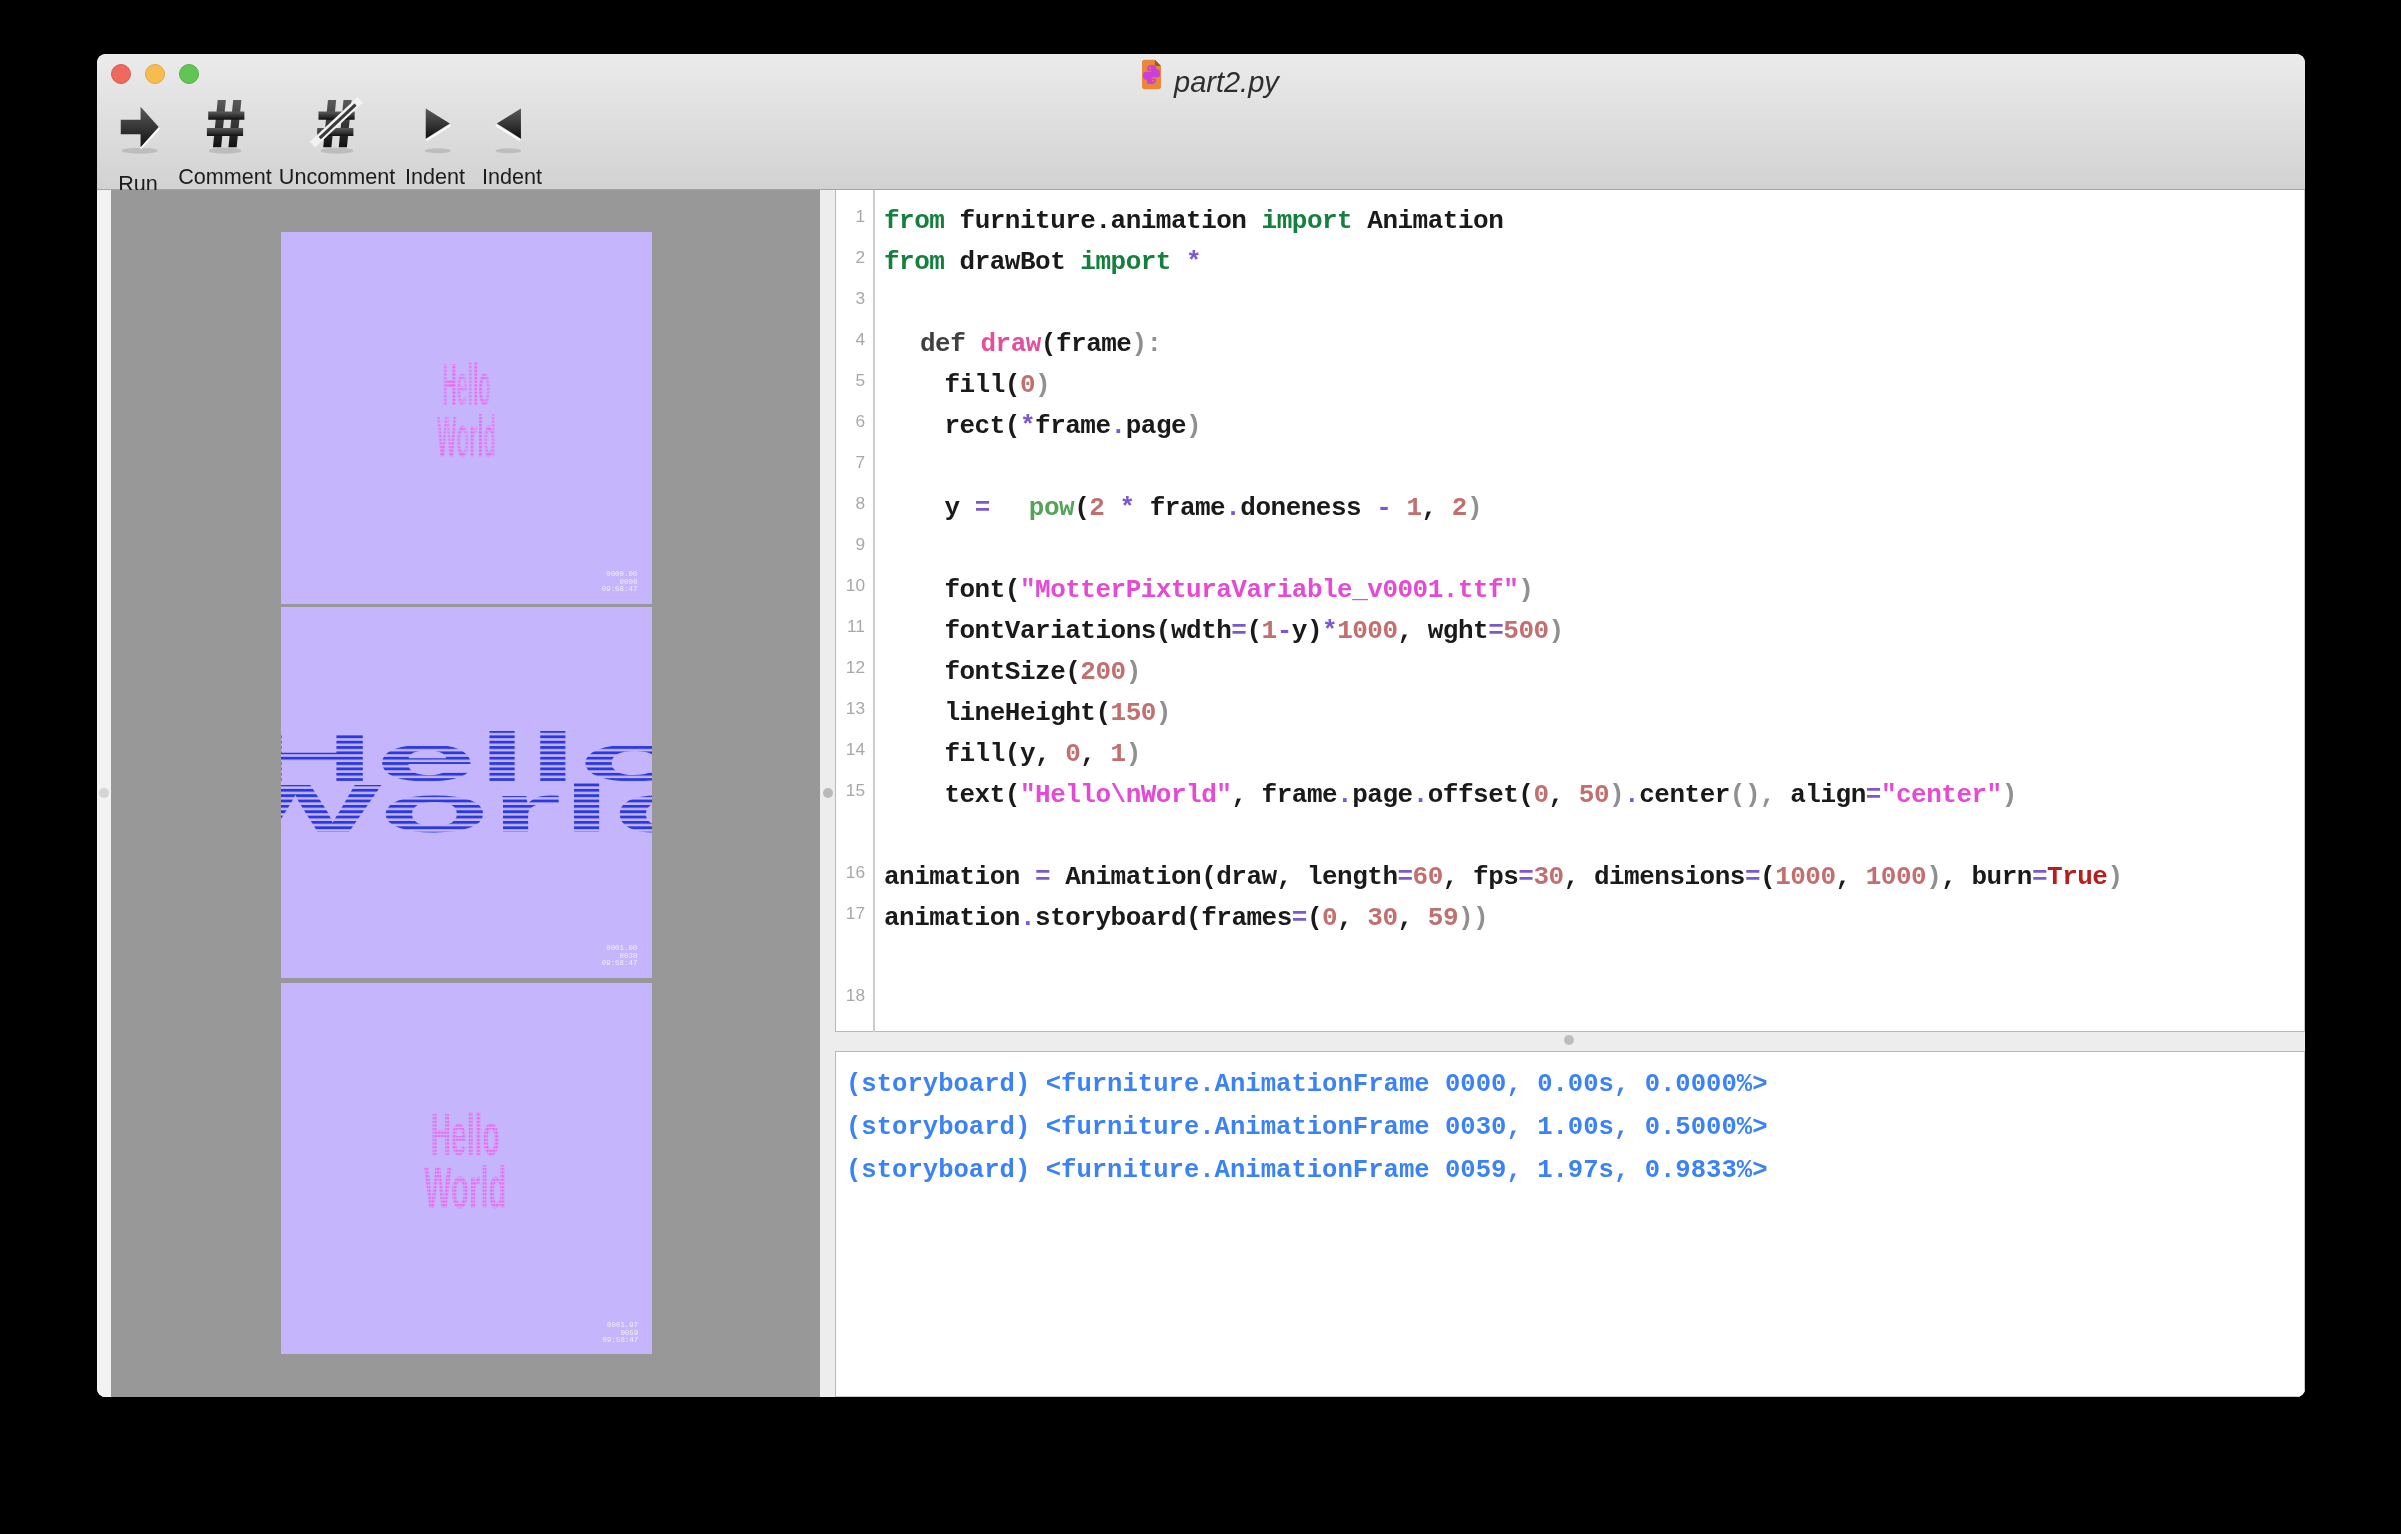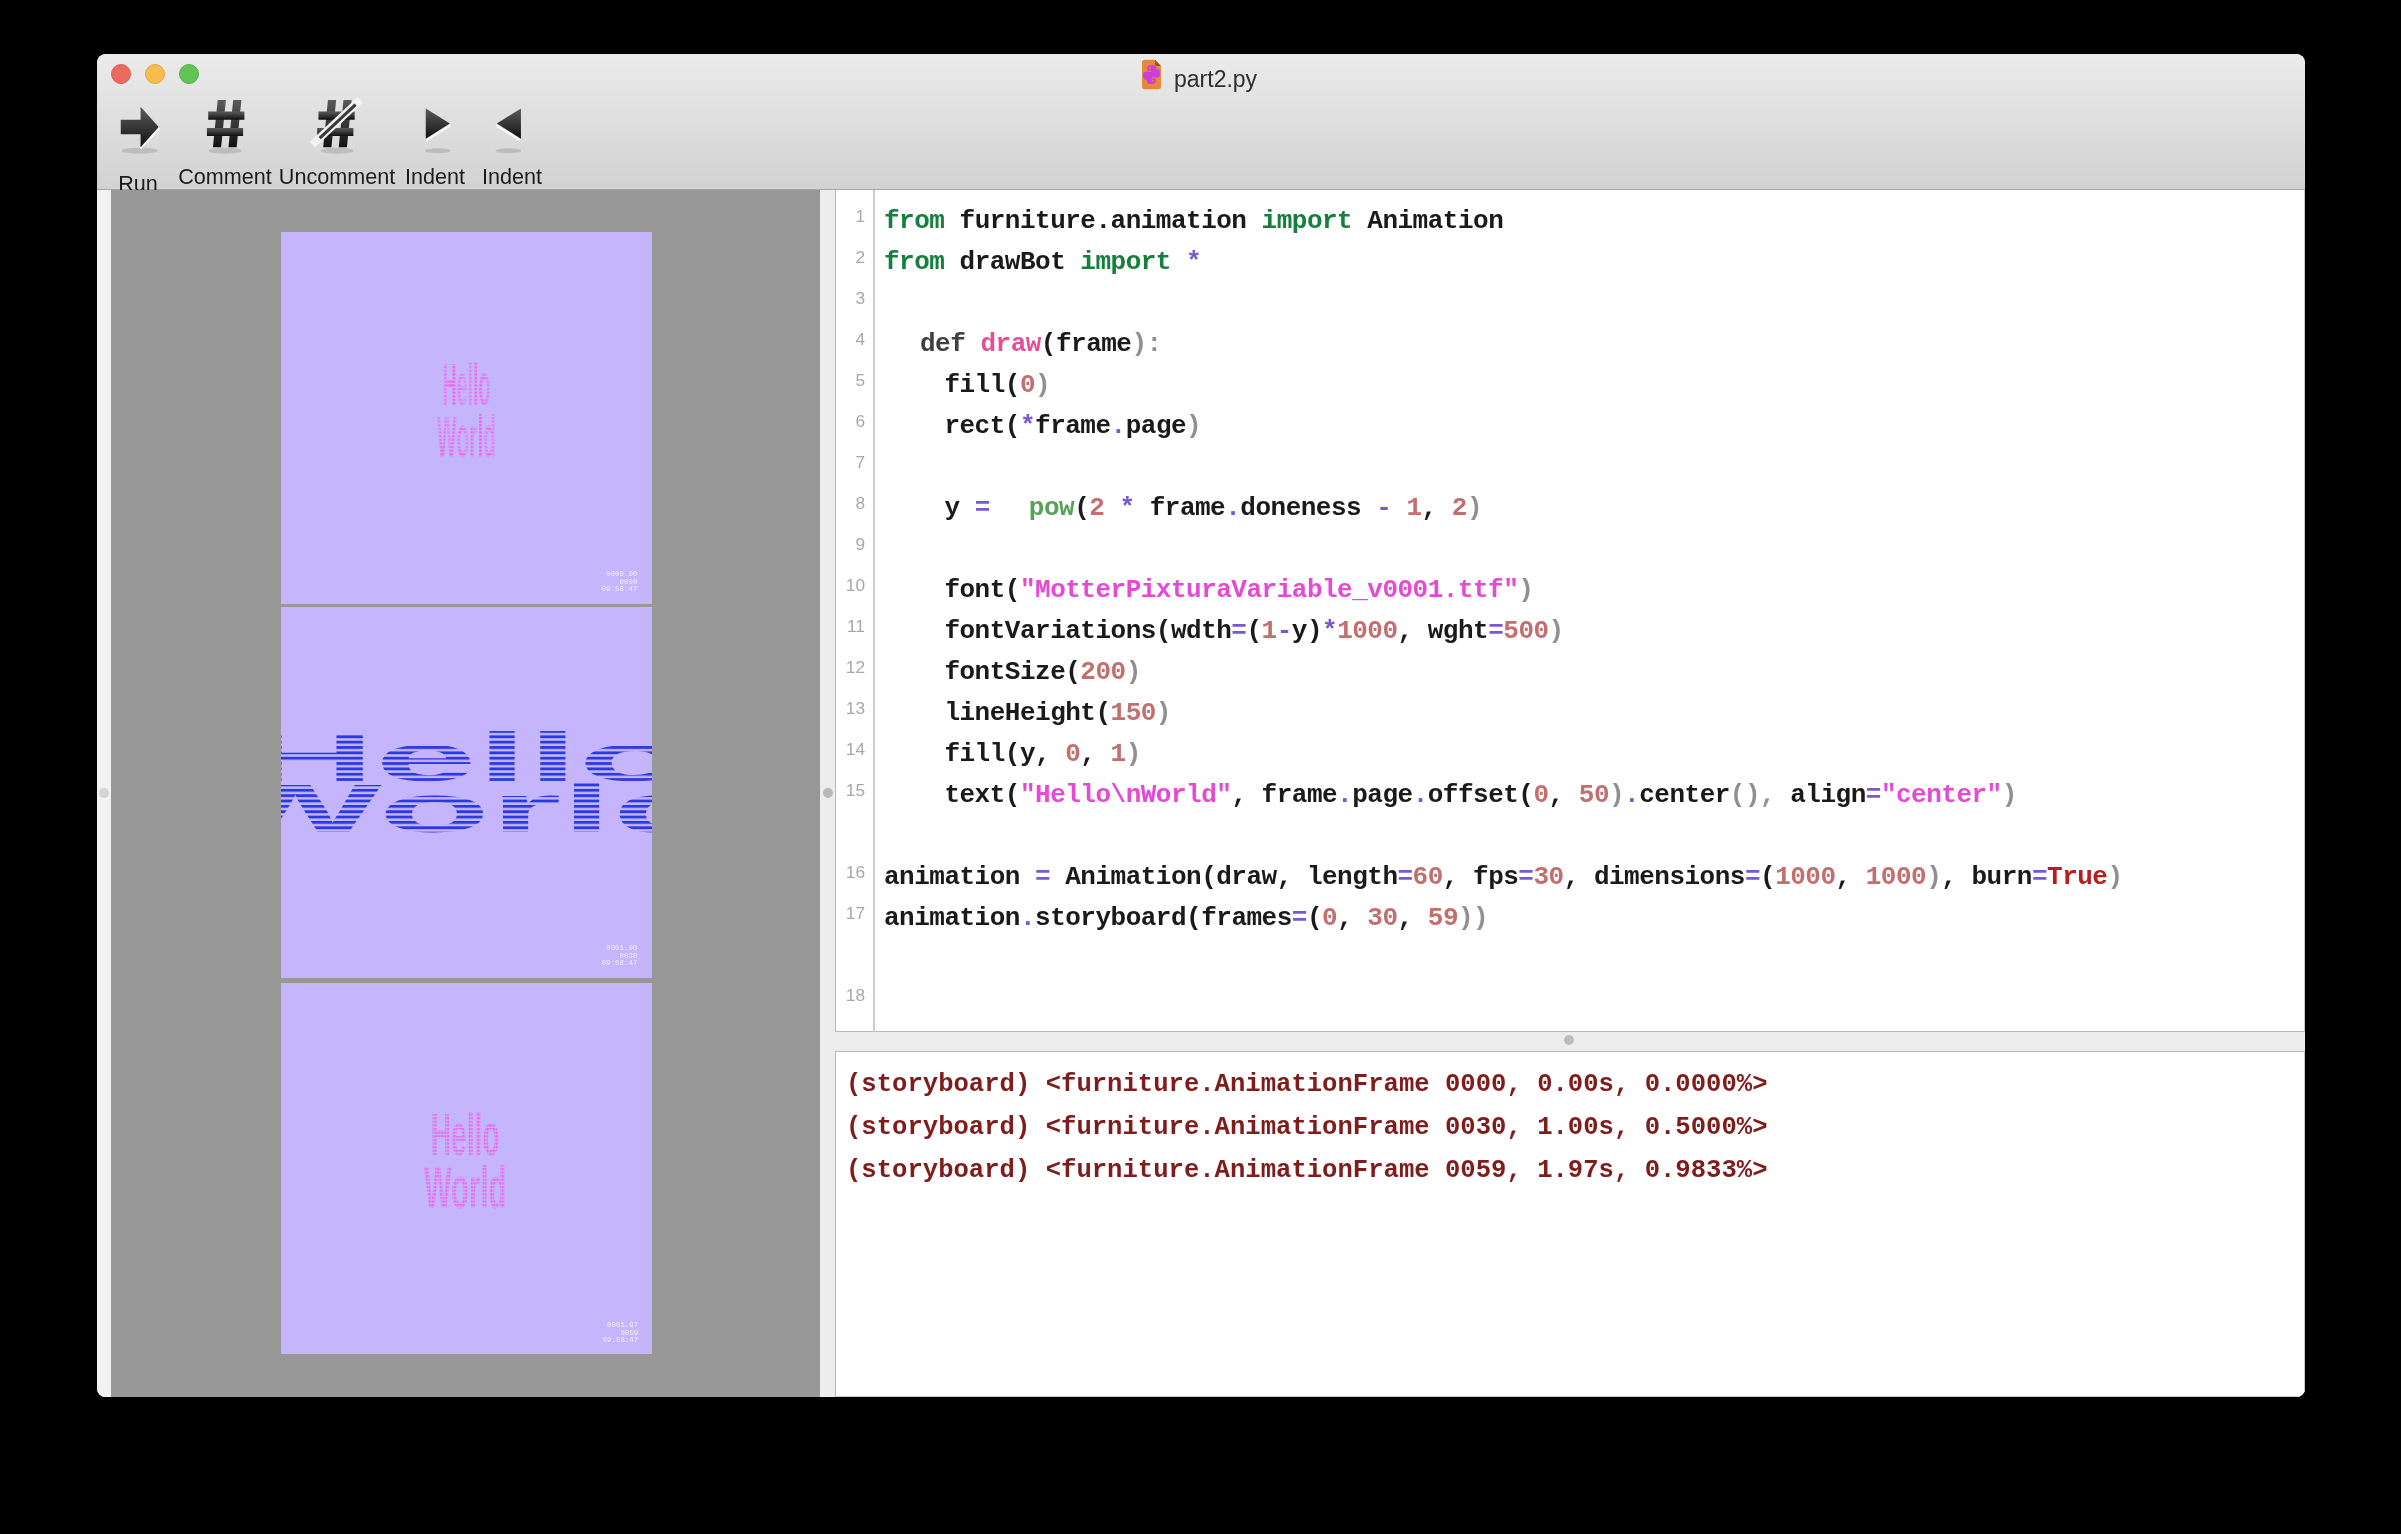--- a/index.html
+++ b/index.html
@@ -4,33 +4,33 @@
 <style>
   html,body{margin:0;padding:0;background:#000;width:2401px;height:1535px;overflow:hidden;}
   *{box-sizing:border-box;}
   #win{position:absolute;left:97px;top:54px;width:2208px;height:1343px;border-radius:8.6px;overflow:hidden;background:#fff;font-family:"Liberation Sans", sans-serif;}
   #header{position:absolute;left:0;top:0;width:2208px;height:136px;background:linear-gradient(#ebebeb,#d2d2d2);border-bottom:1.7px solid #a5a5a5;}
   .tl{position:absolute;top:10.4px;width:20px;height:20px;border-radius:50%;}
   #tlr{left:14.2px;background:#ee6a5f;border:0.9px solid #d75d52;}
   #tly{left:48px;background:#f5bd4f;border:0.9px solid #e0a73e;}
   #tlg{left:82px;background:#61c454;border:0.9px solid #58ad49;}
   .tblbl{position:absolute;top:110px;font-size:21.6px;color:#1c1c1c;transform:translateX(-50%);white-space:nowrap;}
-  #title{position:absolute;left:1077px;top:12px;font-size:23px;color:#2e2e2e;}
+  #title{position:absolute;left:1077px;top:12px;font-size:29px;color:#2e2e2e;font-style:italic;}
   #lstrip{position:absolute;left:0;top:136px;width:14px;height:1207px;background:#f2f2f2;}
   #gpane{position:absolute;left:14px;top:136px;width:710px;height:1207px;background:#989898;}
   .thumb{position:absolute;left:184px;width:371px;background:#c4b5fd;overflow:hidden;}
   #vsplit{position:absolute;left:723px;top:136px;width:15.5px;height:1207px;background:#ededed;border-right:1.7px solid #b9b9b9;}
   .dot{position:absolute;border-radius:50%;}
   #editor{position:absolute;left:739px;top:136px;width:1469px;height:842px;background:#fff;border-right:1.7px solid #c6c6c6;border-bottom:1.7px solid #b9b9b9;}
   #gutline{position:absolute;left:776px;top:136px;width:1.7px;height:842px;background:#cccccc;}
   #gutter{position:absolute;left:699px;top:142px;width:69px;margin:0;text-align:right;font-family:"Liberation Sans",sans-serif;font-size:17.3px;font-weight:400;color:#a8a8a8;line-height:41px;}
   #code{position:absolute;left:787px;top:147px;margin:0;font-family:"Liberation Mono",monospace;font-size:26px;font-weight:700;color:#1a1a1a;line-height:41px;letter-spacing:-0.5px;}
   #hsplit{position:absolute;left:723px;top:978px;width:1485px;height:19px;background:#ededed;}
   #console{position:absolute;left:739px;top:997px;width:1469px;height:346px;background:#fff;border-top:1.7px solid #b9b9b9;border-bottom:1.7px solid #cccccc;border-right:1.7px solid #c6c6c6;}
-  #conpre{position:absolute;left:749px;top:1009px;margin:0;font-family:"Liberation Mono",monospace;font-size:25.6px;font-weight:700;color:#7f1d1d;line-height:43px;}
+  #conpre{position:absolute;left:749px;top:1009px;margin:0;font-family:"Liberation Mono",monospace;font-size:25.6px;font-weight:700;color:#3b82f6;line-height:43px;}
   .k{color:#15803d;} .d{color:#404040;margin-left:36px;} .f{color:#e34f9b;} .s{color:#e44ad4;}
   .n{color:#c26f6f;} .o{color:#7b57d0;} .g{color:#909090;} .G{color:#55a357;margin-left:24px;} .O{color:#b91c1c;text-align:center;}
 </style>
 </head>
 <body>
 <div id="win">
   <div id="header">
     <div class="tl" id="tlr"></div>
       <div class="tl" id="tly"></div>
       <div class="tl" id="tlg"></div>

